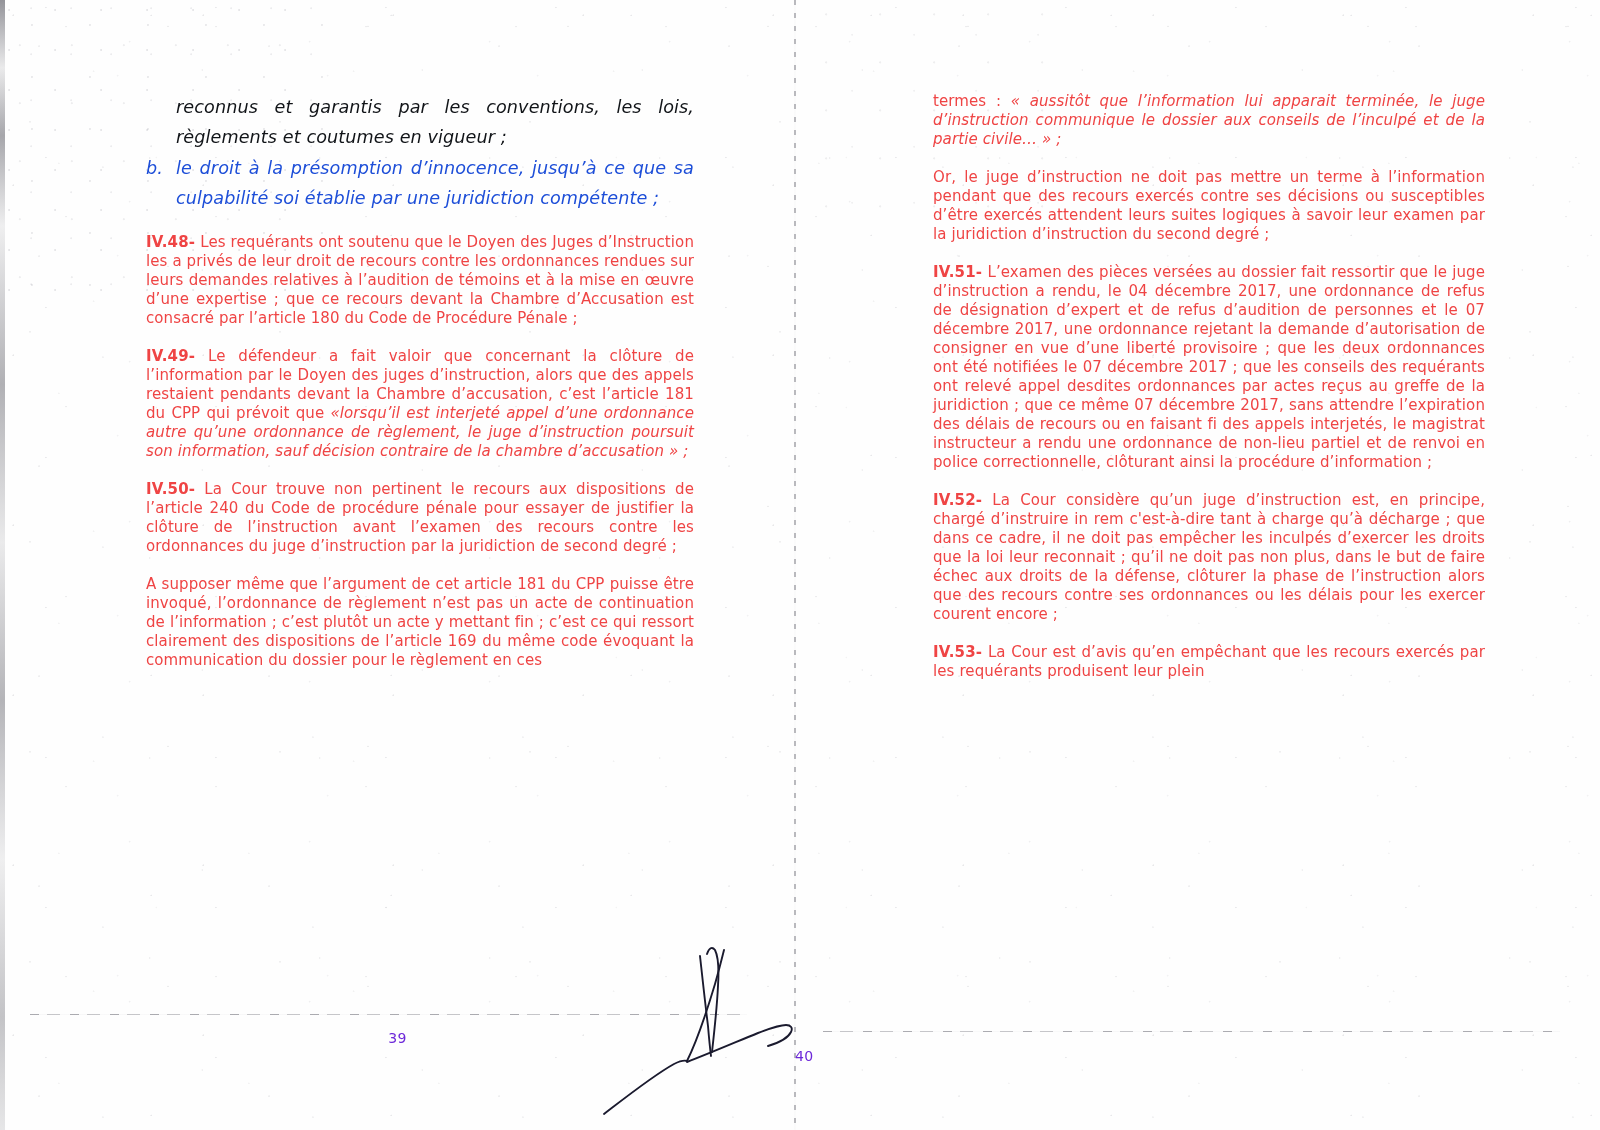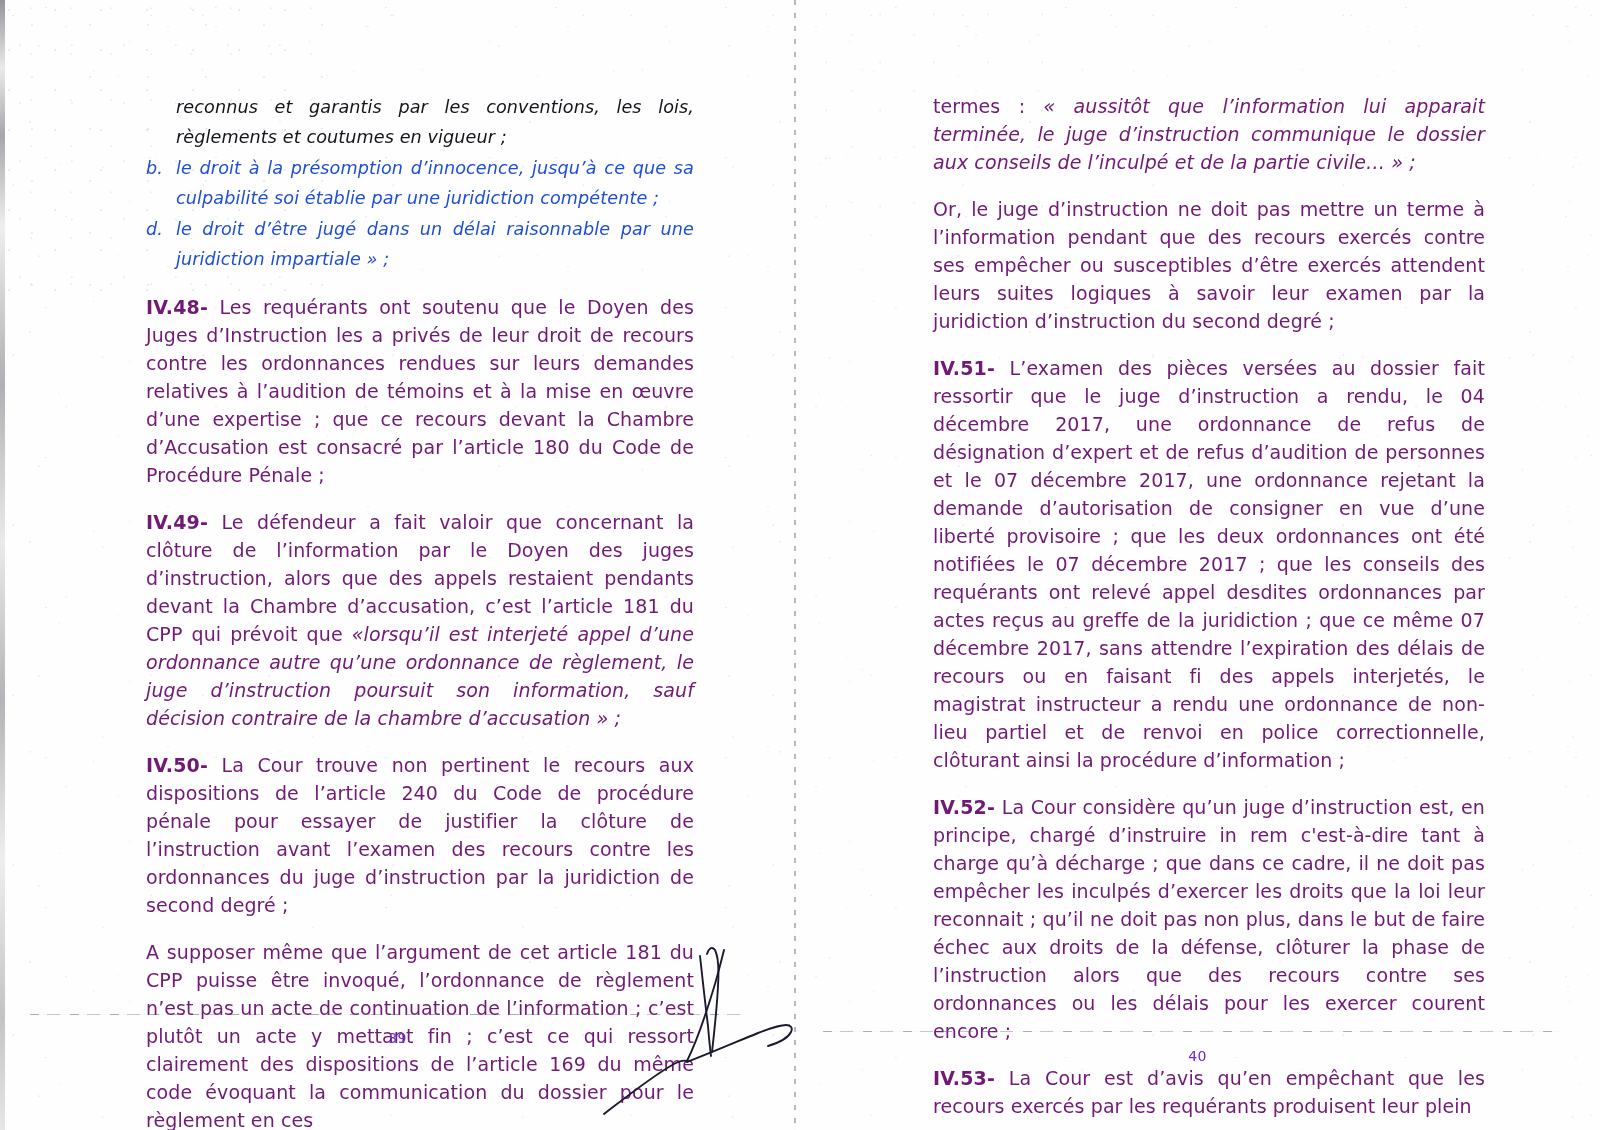--- a/index.html
+++ b/index.html
@@ -113,23 +113,23 @@
 
   .text-col {
     position: absolute;
     top: 92px;
   }
   .page-left  .text-col { left: 146px; width: 548px; }
   .page-right .text-col { left: 138px; width: 552px; }
 
   p.para {
     margin: 0 0 19px 0;
-    font-size: 19px;
-    line-height: 28px;
-    color: #701a75;
+    font-size: 15px;
+    line-height: 19px;
+    color: #ef4444;
     text-align: justify;
     text-justify: inter-word;
     letter-spacing: 0.1px;
   }
   p.para.tight { margin-bottom: 0; }
 
   p.para .ref {
     font-weight: bold;
     letter-spacing: 0.2px;
   }
@@ -184,21 +184,21 @@
   .page-left  .footer-rule { left: 30px;  right: 48px; top: 1014px; }
   .page-right .footer-rule { left: 28px;  right: 40px; top: 1031px; }
 
   .page-number {
     position: absolute;
     font-size: 14px;
     color: #6d28d9;
     letter-spacing: 0.4px;
   }
   .page-left  .page-number { left: 0; right: 0; text-align: center; top: 1030px; }
-  .page-right .page-number { left: 0; right: 0; text-align: center; top: 1048px; }
+  .page-right .page-number { left: 0; right: 0; top: 1048px; }
 
   
   .signature {
     position: absolute;
     pointer-events: none;
   }
   .sig-left  { left: 596px; top: 918px;  width: 210px; height: 200px; }
 </style>
 </head>
 <body>
@@ -211,21 +211,20 @@
   <div class="edge-strip"></div>
   <div class="gutter-seam"></div>
 
   <div class="page page-left">
     <div class="text-col">
 
       <p class="lead-in">reconnus et garantis par les conventions, les lois, règlements et coutumes en vigueur ;</p>
 
       <ol class="lettered">
         <li><span class="marker">b.</span><span>le droit à la présomption d’innocence, jusqu’à ce que sa culpabilité soi établie par une juridiction compétente ;</span></li>
-        <li><span class="marker">d.</span><span>le droit d’être jugé dans un délai raisonnable par une juridiction impartiale » ;</span></li>
       </ol>
 
       <p class="para"><span class="ref">IV.48-</span><span> Les requérants ont soutenu que le Doyen des Juges d’Instruction les a privés de leur droit de recours contre les ordonnances rendues sur leurs demandes relatives à l’audition de témoins et à la mise en œuvre d’une expertise ; que ce recours devant la Chambre d’Accusation est consacré par l’article 180 du Code de Procédure Pénale ;</span></p>
 
       <p class="para"><span class="ref">IV.49-</span><span> Le défendeur a fait valoir que concernant la clôture de l’information par le Doyen des juges d’instruction, alors que des appels restaient pendants devant la Chambre d’accusation, c’est l’article 181 du CPP qui prévoit que </span><span class="ital">«lorsqu’il est interjeté appel d’une ordonnance autre qu’une ordonnance de règlement, le juge d’instruction poursuit son information, sauf décision contraire de la chambre d’accusation » ;</span></p>
 
       <p class="para"><span class="ref">IV.50-</span><span> La Cour trouve non pertinent le recours aux dispositions de l’article 240 du Code de procédure pénale pour essayer de justifier la clôture de l’instruction avant l’examen des recours contre les ordonnances du juge d’instruction par la juridiction de second degré ;</span></p>
 
       <p class="para tight">A supposer même que l’argument de cet article 181 du CPP puisse être invoqué, l’ordonnance de règlement n’est pas un acte de continuation de l’information ; c’est plutôt un acte y mettant fin ;  c’est ce qui ressort clairement des dispositions de l’article 169 du même code évoquant la communication du dossier pour le règlement en ces</p>
 
@@ -243,21 +242,21 @@
         <path d="M91,144 C112,136 140,124 162,115 C175,110 184,107 190,107 C195,107 197,110 195,114 C192,120 182,125 172,128"></path>
       </g>
     </svg>
   </div>
 
   <div class="page page-right">
     <div class="text-col">
 
       <p class="para"><span>termes : </span><span class="ital">« aussitôt que l’information lui apparait terminée, le juge d’instruction communique le dossier aux conseils de l’inculpé et de la partie civile… » ;</span></p>
 
-      <p class="para">Or, le juge d’instruction ne doit pas mettre un terme à l’information pendant que des recours exercés contre ses empêcher ou susceptibles d’être exercés attendent leurs suites logiques à savoir leur examen par la juridiction d’instruction du second degré ;</p>
+      <p class="para">Or, le juge d’instruction ne doit pas mettre un terme à l’information pendant que des recours exercés contre ses décisions ou susceptibles d’être exercés attendent leurs suites logiques à savoir leur examen par la juridiction d’instruction du second degré ;</p>
 
       <p class="para"><span class="ref">IV.51-</span><span> L’examen des pièces versées au dossier fait ressortir que le juge d’instruction a rendu, le 04 décembre 2017, une ordonnance de refus de désignation d’expert et de refus d’audition de personnes et le 07 décembre 2017, une ordonnance rejetant la demande d’autorisation de consigner en vue d’une liberté provisoire ; que les deux ordonnances ont été notifiées le 07 décembre 2017 ; que les conseils des requérants ont relevé appel desdites ordonnances par actes reçus au greffe de la juridiction ; que ce même 07 décembre 2017, sans attendre l’expiration des délais de recours ou en faisant fi des appels interjetés, le magistrat instructeur a rendu une ordonnance de non-lieu partiel et de renvoi en police correctionnelle, clôturant ainsi la procédure d’information ;</span></p>
 
       <p class="para"><span class="ref">IV.52-</span><span> La Cour considère qu’un juge d’instruction est, en principe, chargé d’instruire in rem c'est-à-dire tant à charge qu’à décharge ; que dans ce cadre, il ne doit pas empêcher les inculpés d’exercer les droits que la loi leur reconnait ; qu’il ne doit pas non plus, dans le but de faire échec aux droits de la défense, clôturer la phase de l’instruction alors que des recours contre ses ordonnances ou les délais pour les exercer courent encore ;</span></p>
 
       <p class="para tight"><span class="ref">IV.53-</span><span> La Cour est d’avis qu’en empêchant que les recours exercés par les requérants produisent leur plein</span></p>
 
     </div>
 
     <div class="footer-rule"></div>

